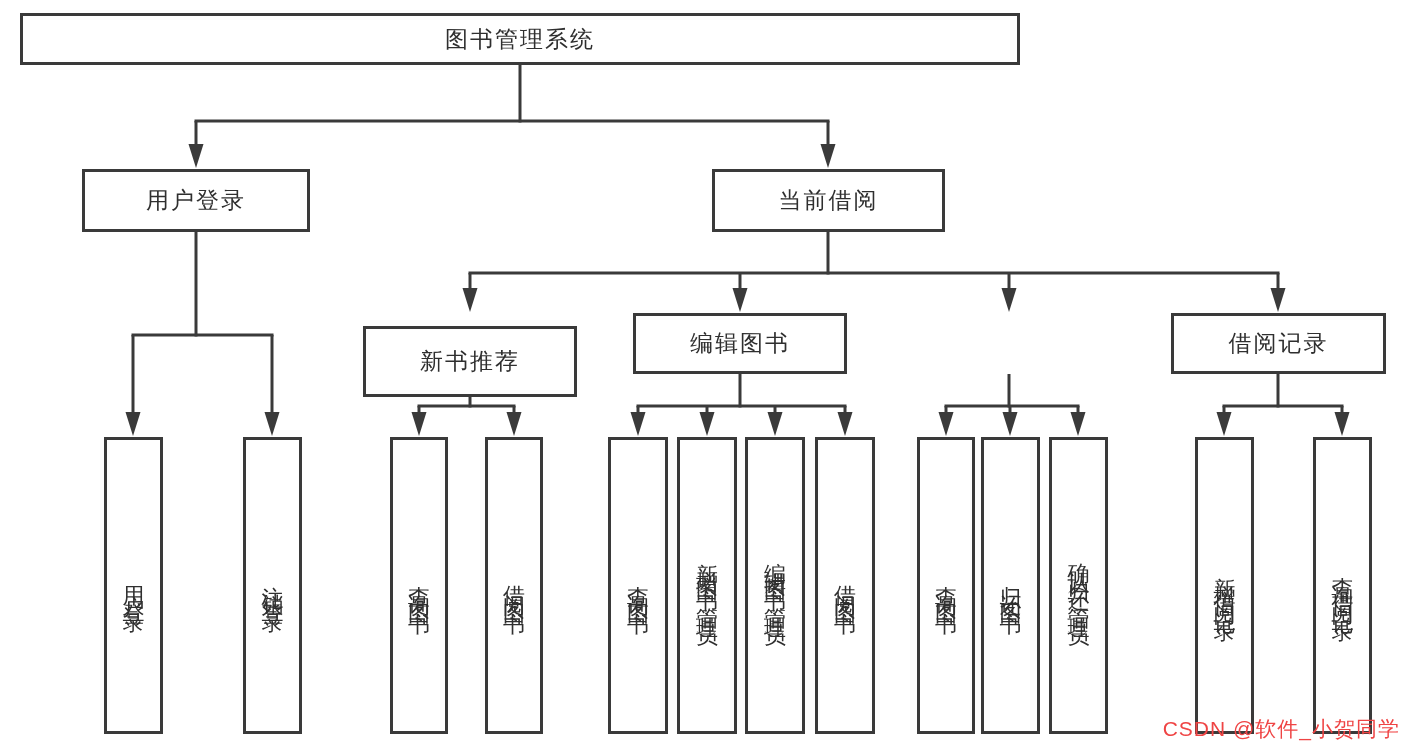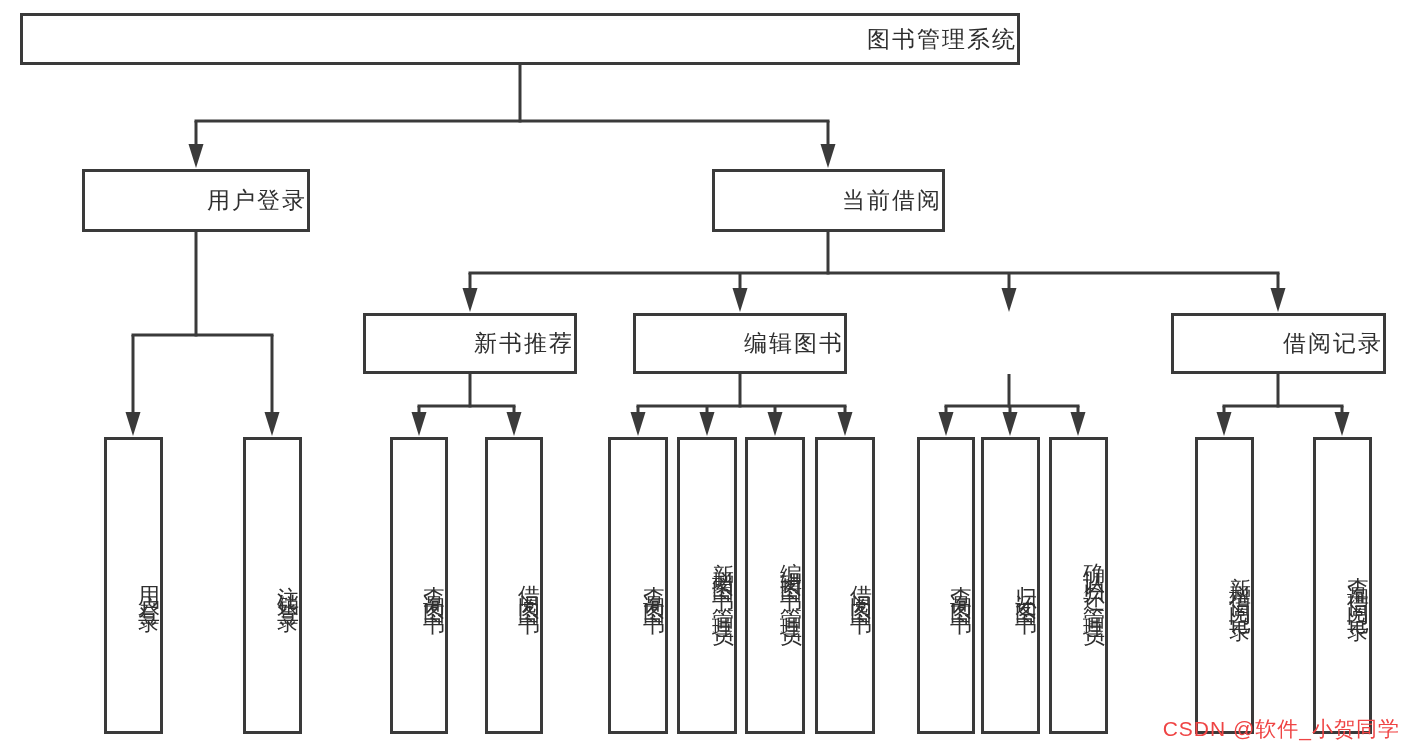--- a/index.html
+++ b/index.html
@@ -19,21 +19,21 @@
   }
   .cline { stroke: #3a3a3a; stroke-width: 3; fill: none; }
   .chead { fill: #3a3a3a; stroke: none; }
   .box {
     position: absolute;
     box-sizing: border-box;
     background: #ffffff;
     border: 3px solid #3a3a3a;
     display: flex;
     align-items: center;
-    justify-content: flex-end;
+    justify-content: center;
     z-index: 2;
   }
   .hbox .lbl {
     font-size: 23px;
     color: #2f2f2f;
     letter-spacing: 2px;
     white-space: nowrap;
   }
   .vbox .vlbl {
     writing-mode: vertical-rl;
@@ -140,21 +140,21 @@
     <span class="lbl">图书管理系统</span>
   </div>
 
   <div class="box hbox" style="left:82px;top:169px;width:228px;height:63px">
     <span class="lbl">用户登录</span>
   </div>
   <div class="box hbox" style="left:712px;top:169px;width:233px;height:63px">
     <span class="lbl">当前借阅</span>
   </div>
 
-  <div class="box hbox" style="left:363px;top:313px;width:214px;height:61px">
+  <div class="box hbox" style="left:363px;top:326px;width:214px;height:71px">
     <span class="lbl">新书推荐</span>
   </div>
   <div class="box hbox" style="left:633px;top:313px;width:214px;height:61px">
     <span class="lbl">编辑图书</span>
   </div>
   <div class="box hbox" style="left:1171px;top:313px;width:215px;height:61px">
     <span class="lbl">借阅记录</span>
   </div>
 
   <div class="box vbox" style="left:104px;top:437px;width:59px;height:297px">

